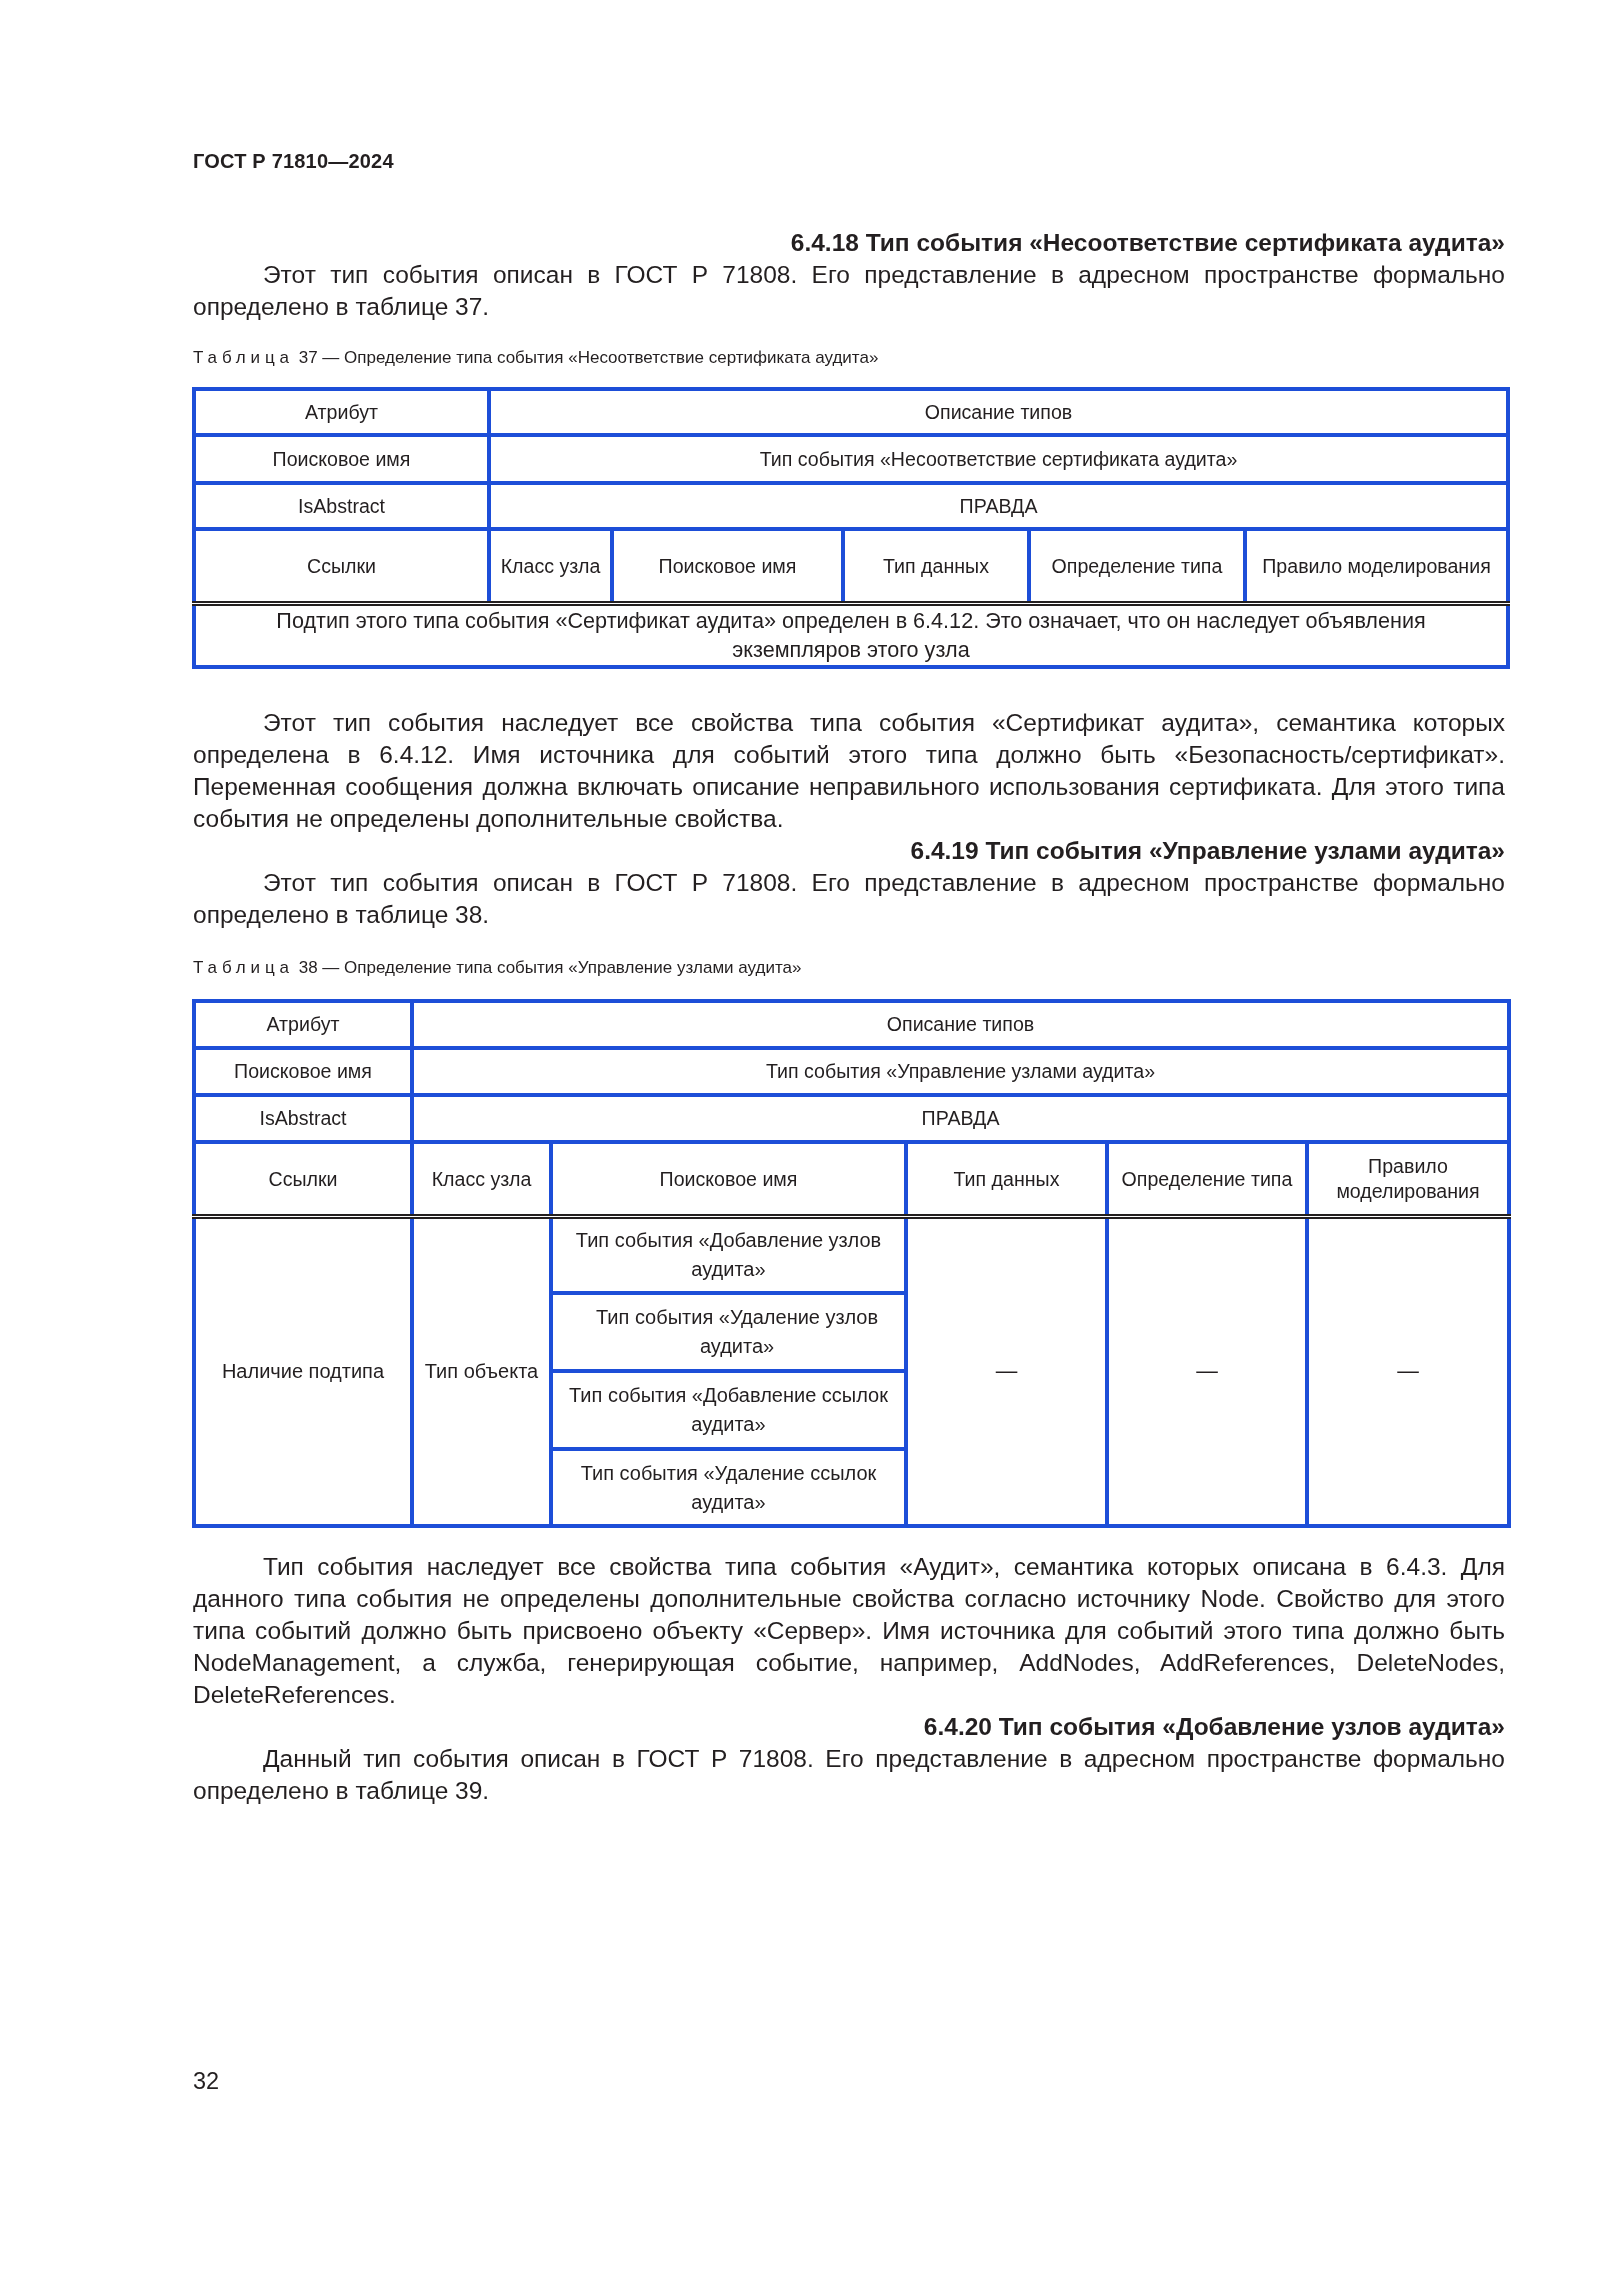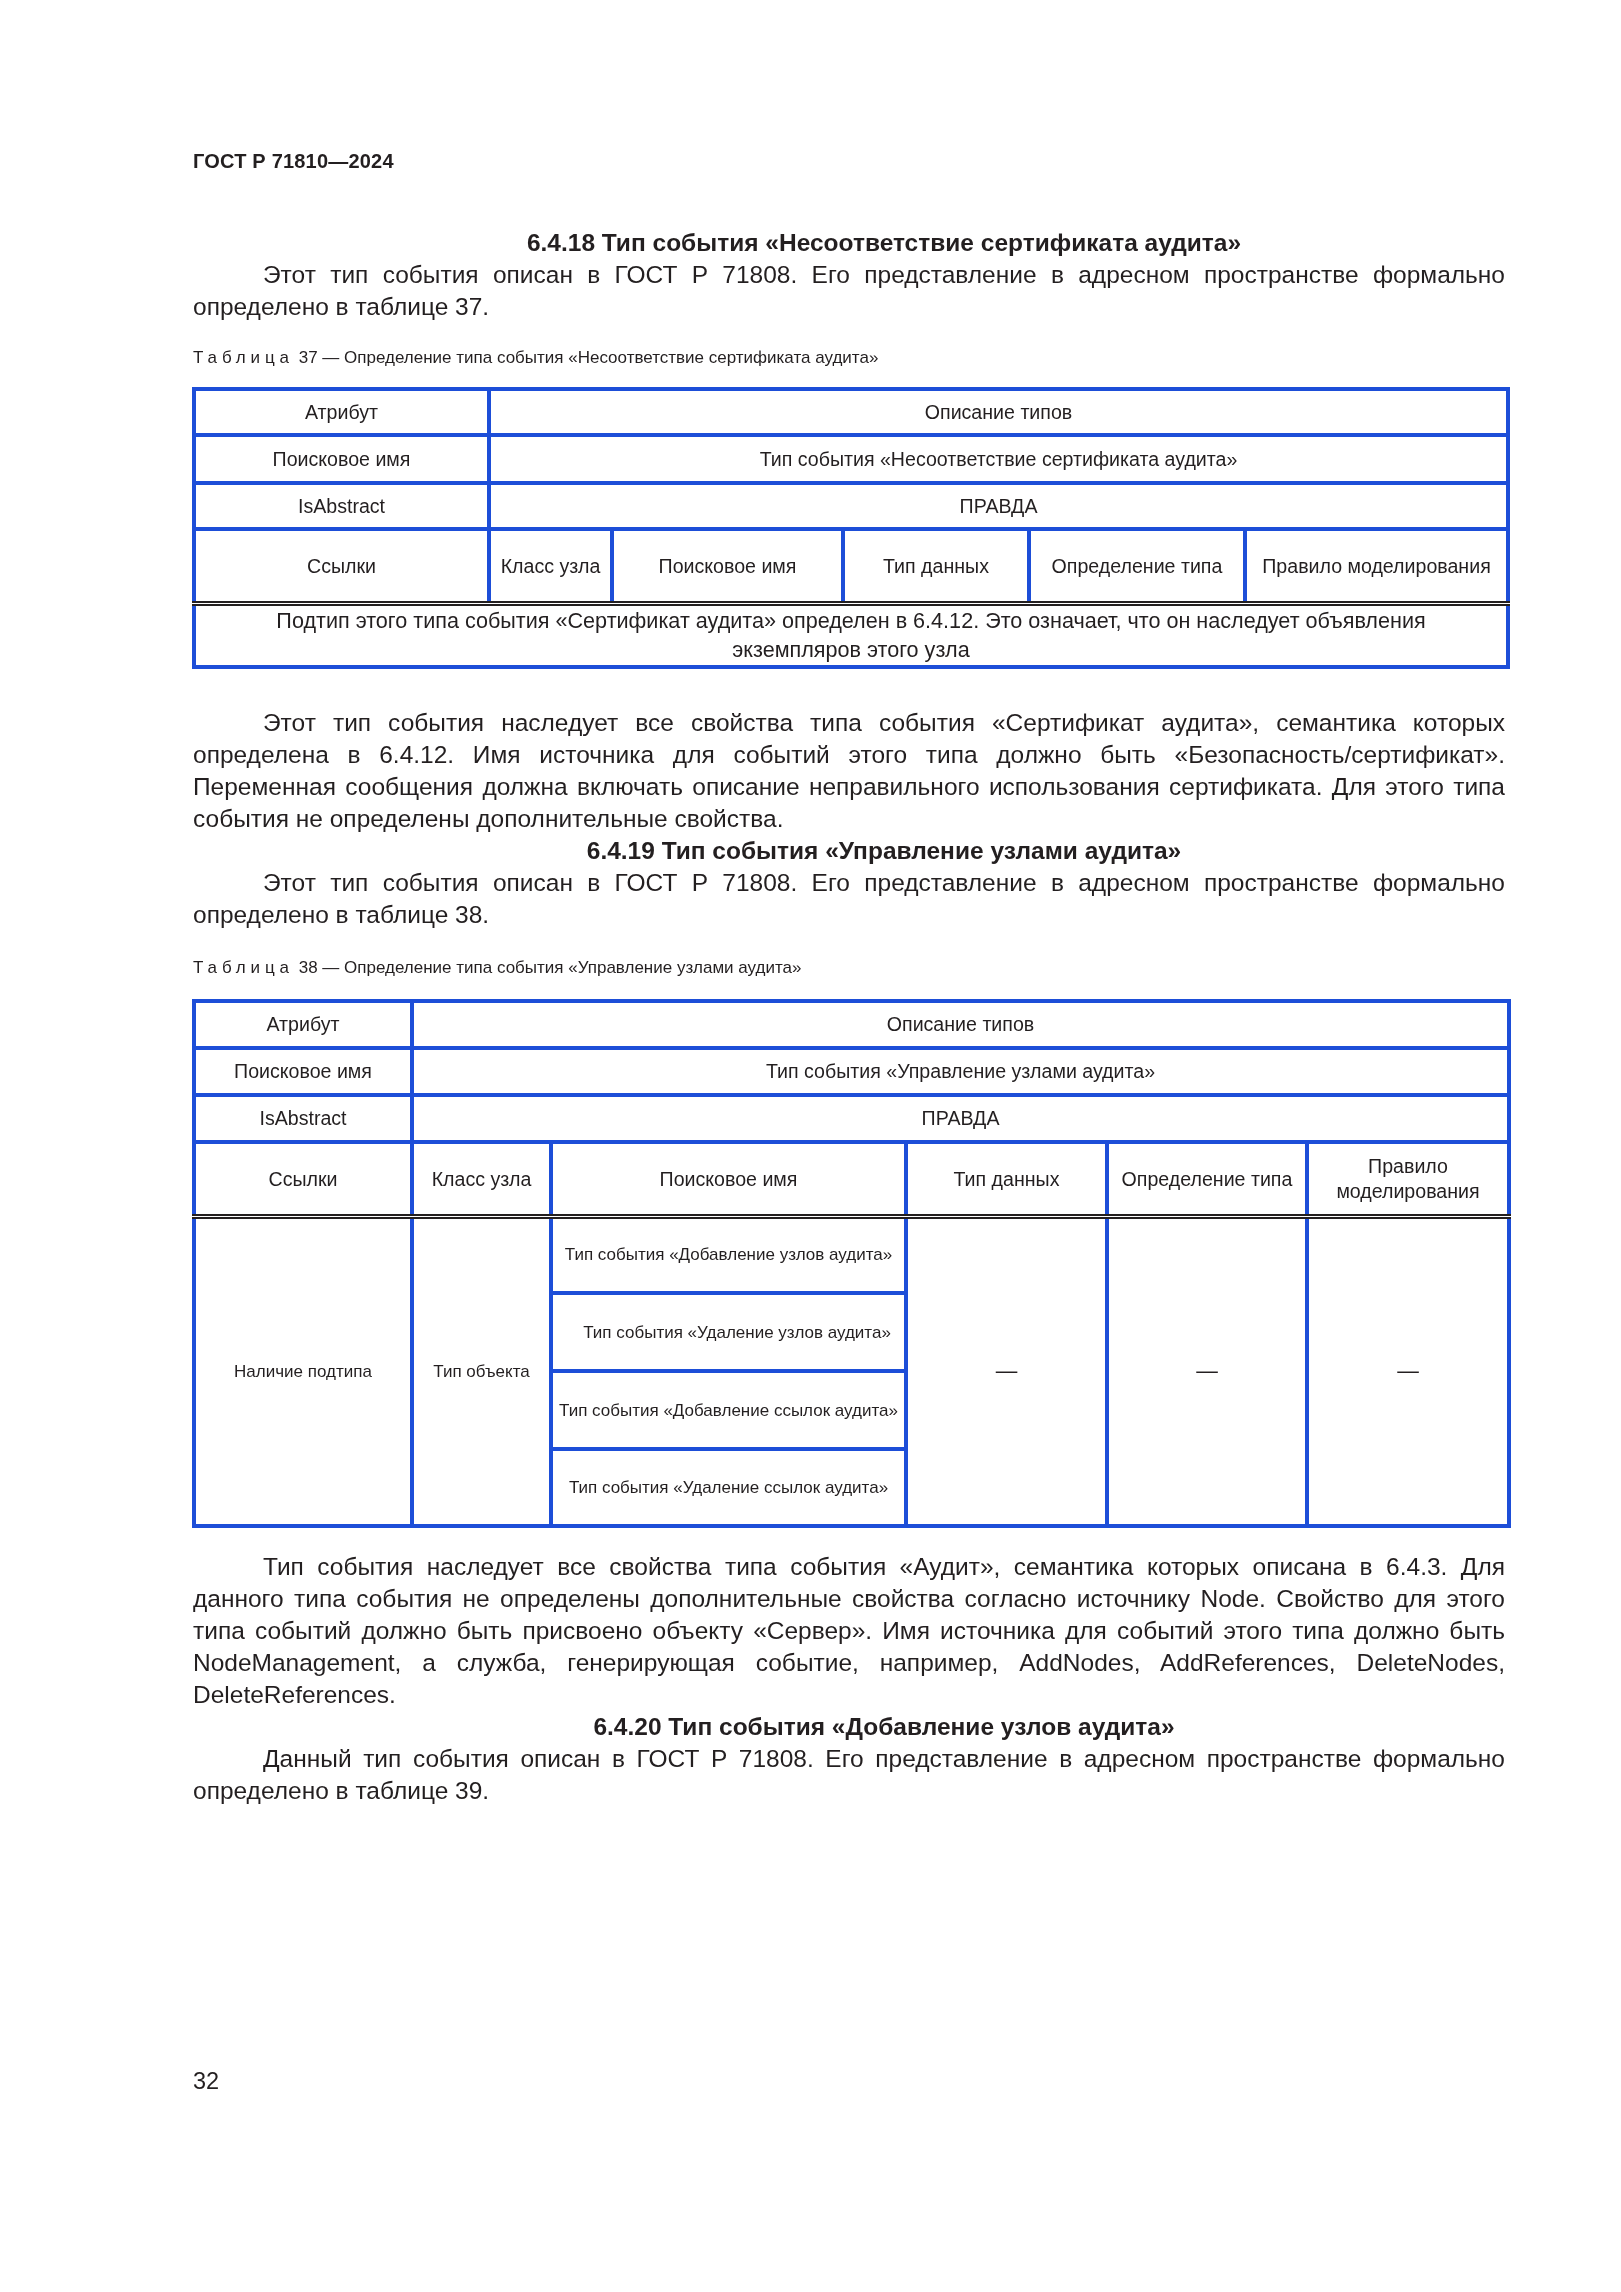--- a/index.html
+++ b/index.html
@@ -2,33 +2,33 @@
 <html><head>
 <meta charset="utf-8">
 <style>
   html, body { margin: 0; padding: 0; background: #ffffff; }
   body { width: 1621px; height: 2293px; position: relative; overflow: hidden;
          font-family: "Liberation Sans", sans-serif; color: #231f20; }
   .abs { position: absolute; }
   .doc-header { left: 193px; top: 150px; font-size: 20px; font-weight: bold; letter-spacing: 0.2px; }
   .text-block { left: 193px; width: 1312px; font-size: 24.5px; line-height: 32px; text-align: justify; }
   .text-block p { margin: 0; text-indent: 70px; }
-  .text-block p.heading { font-weight: bold; text-align: center; }
+  .text-block p.heading { font-weight: bold; text-align: right; }
   .text-block p.last-line-left { text-align-last: left; }
   .caption { left: 193px; font-size: 17px; line-height: 29px; }
   .caption .spaced { letter-spacing: 4.9px; }
   .page-num { left: 193px; top: 2068px; font-size: 23.5px; }
 
   table.spec { position: absolute; border-collapse: collapse; table-layout: fixed;
                font-size: 19.6px; line-height: 24.5px; }
   table.spec td { border: 4px solid #1d4ed8; text-align: center; vertical-align: middle;
                   padding: 0 5.9px; box-sizing: border-box; }
   table.spec tr.hdr-last td { border-bottom: 5.9px double #231f20; }
   table.spec td.note { font-size: 21.6px; line-height: 29px; }
-  table.spec td.big { font-size: 17px; line-height: 29px; }
+  table.spec td.big { font-size: 20px; line-height: 29px; }
   .dash { font-size: 21.6px; }
 </style>
 </head>
 <body>
 
 <div class="abs doc-header">ГОСТ Р 71810—2024</div>
 
 <div class="abs text-block" style="top:227px;">
   <p class="heading">6.4.18 Тип события «Несоответствие сертификата аудита»</p>
   <p class="last-line-left">Этот тип события описан в ГОСТ Р 71808. Его представление в адресном пространстве формально определено в таблице 37.</p>

